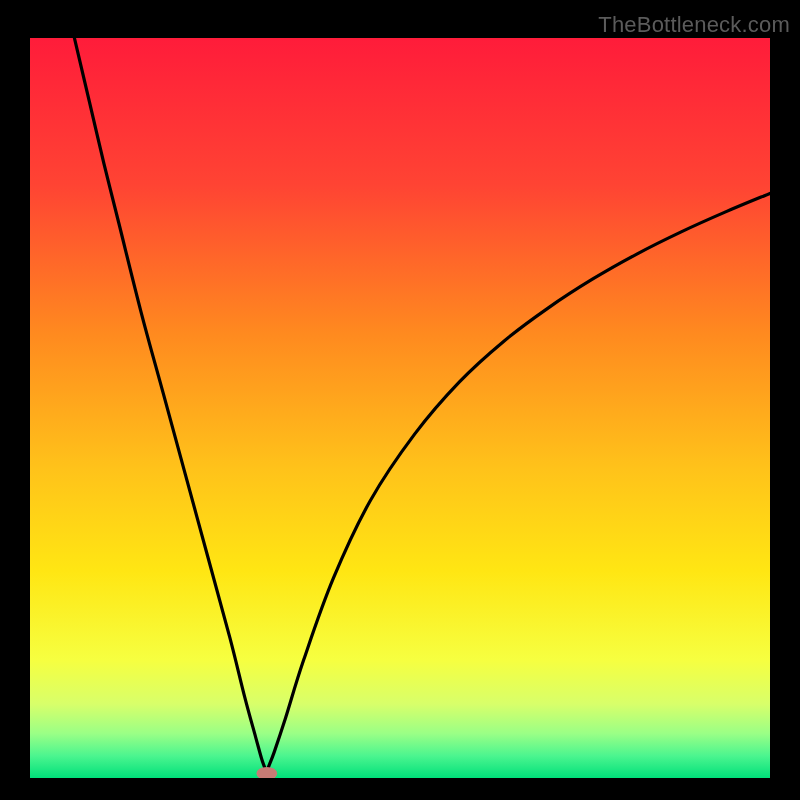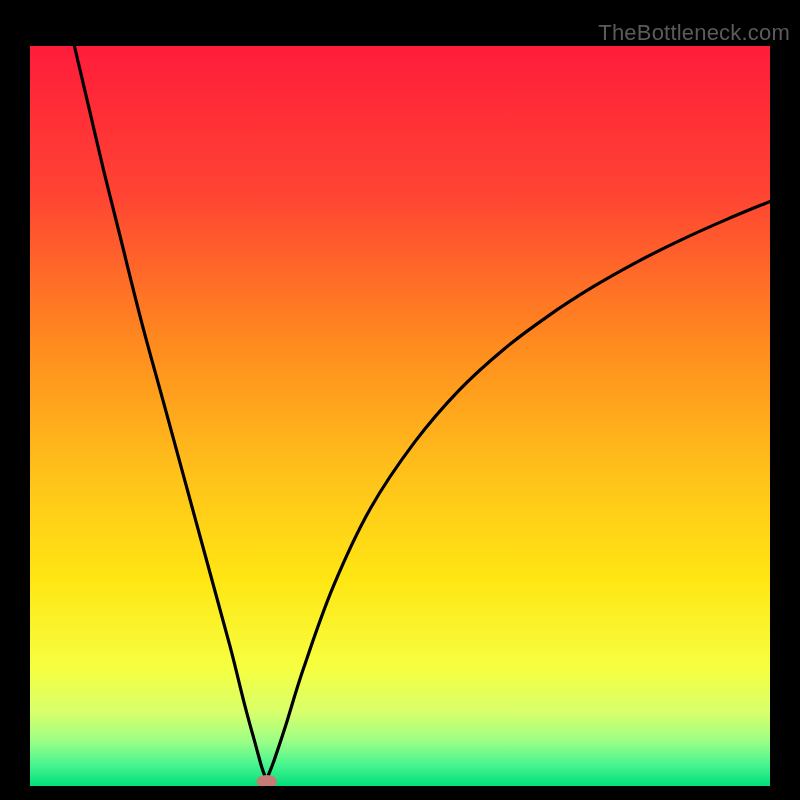--- a/index.html
+++ b/index.html
@@ -6,21 +6,21 @@
     margin: 0;
     padding: 0;
     width: 800px;
     height: 800px;
     background: #000;
     overflow: hidden;
     font-family: Arial, Helvetica, sans-serif;
   }
   .frame {
     position: absolute;
-    top: 16px;
+    top: 8px;
     left: 0;
     width: 800px;
     height: 636px;
     background: #000;
   }
   .watermark {
     position: absolute;
     top: 4px;
     right: 10px;
     color: #5b5b5b;

